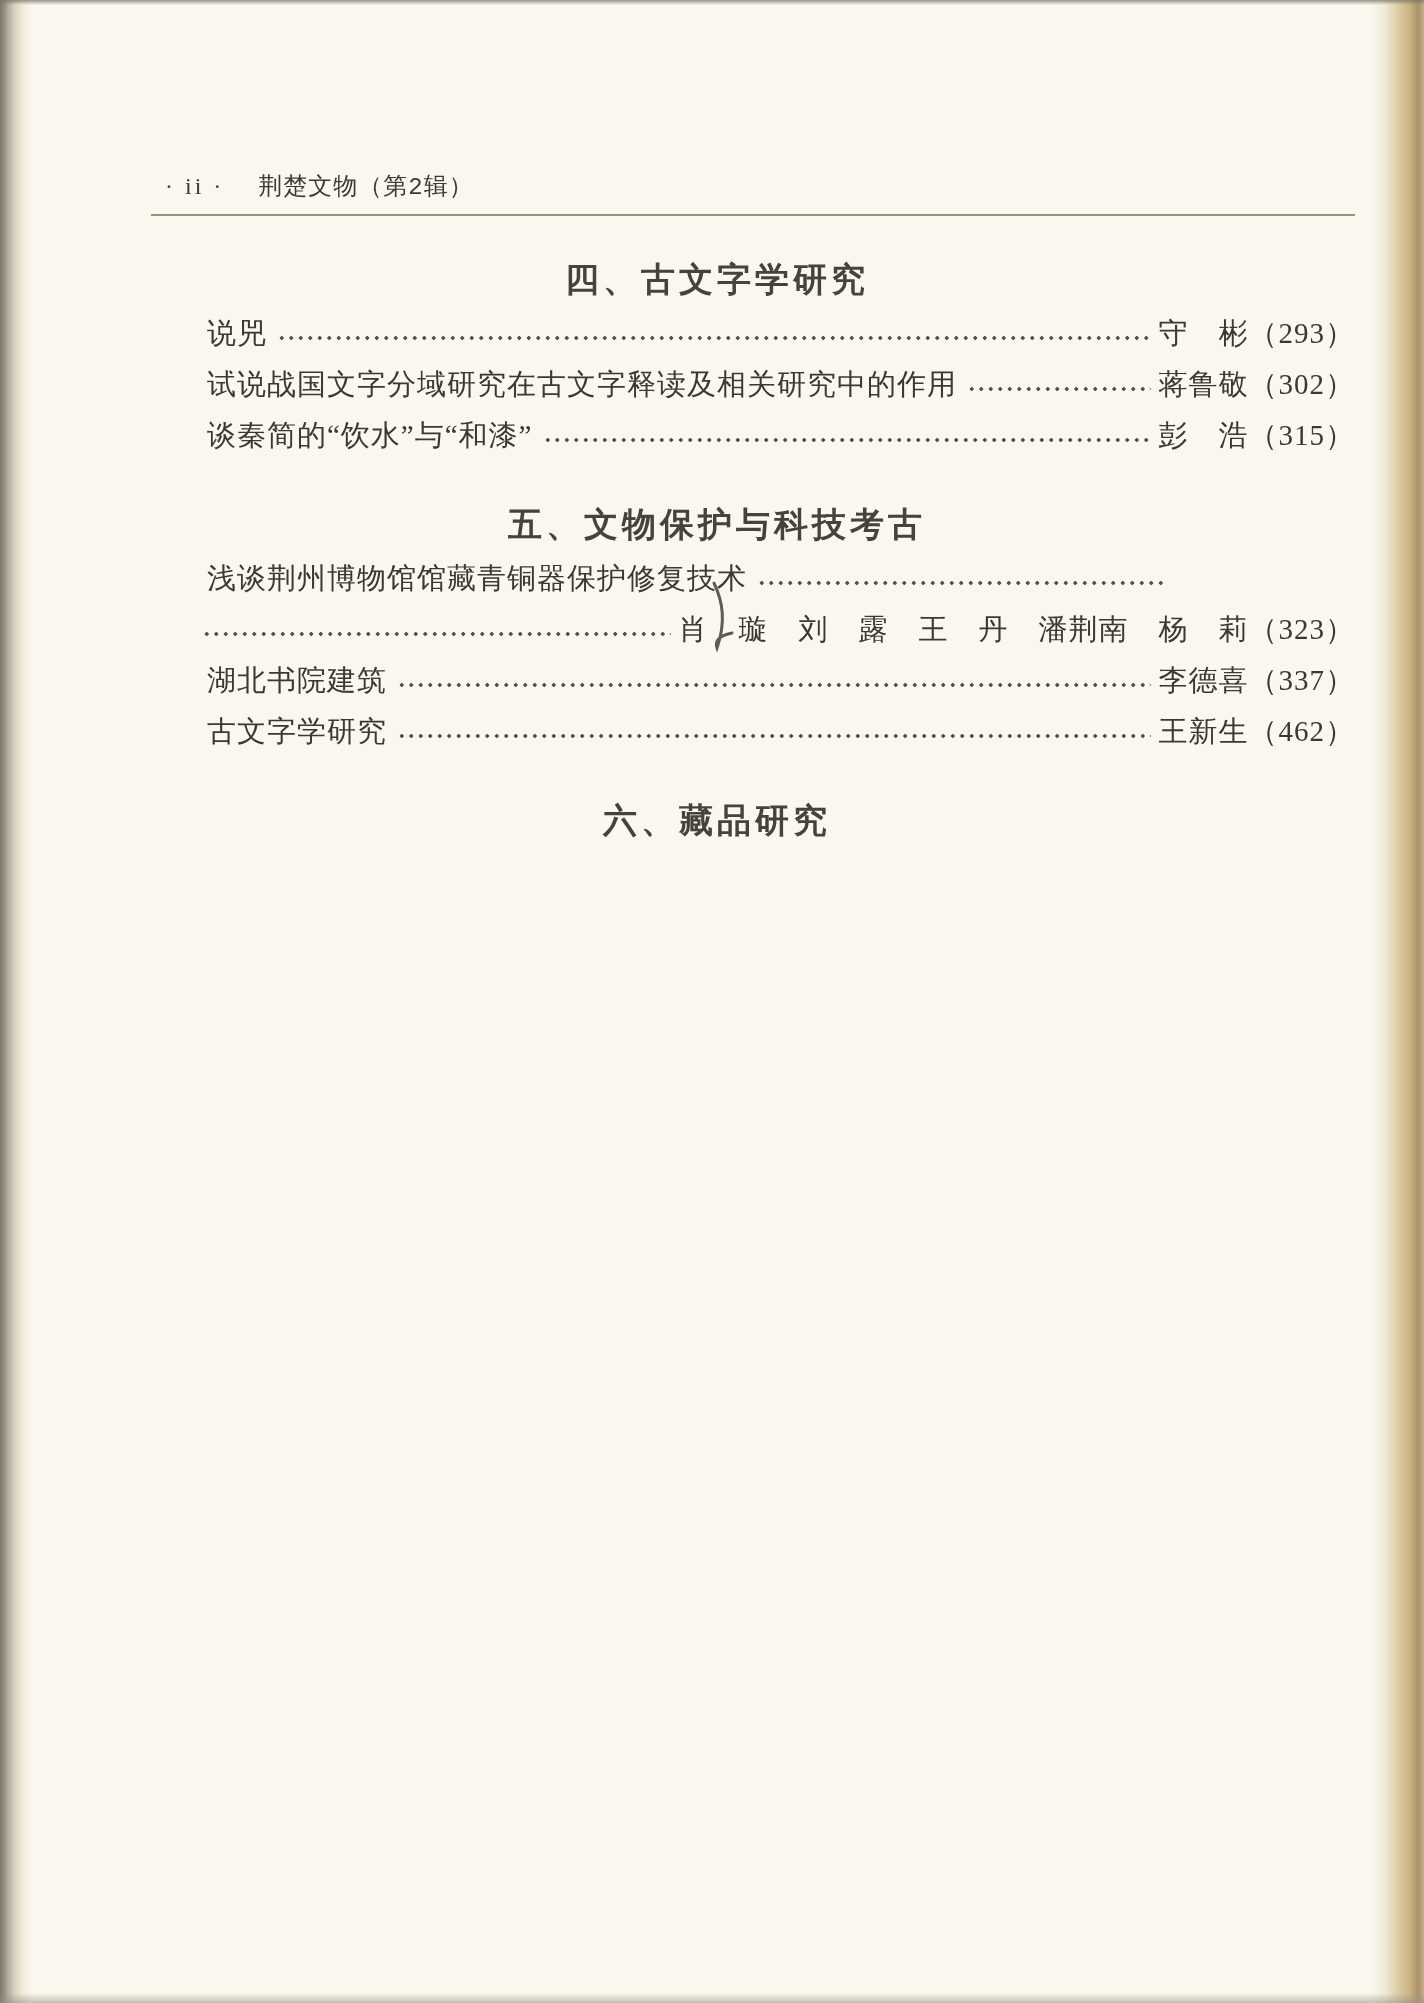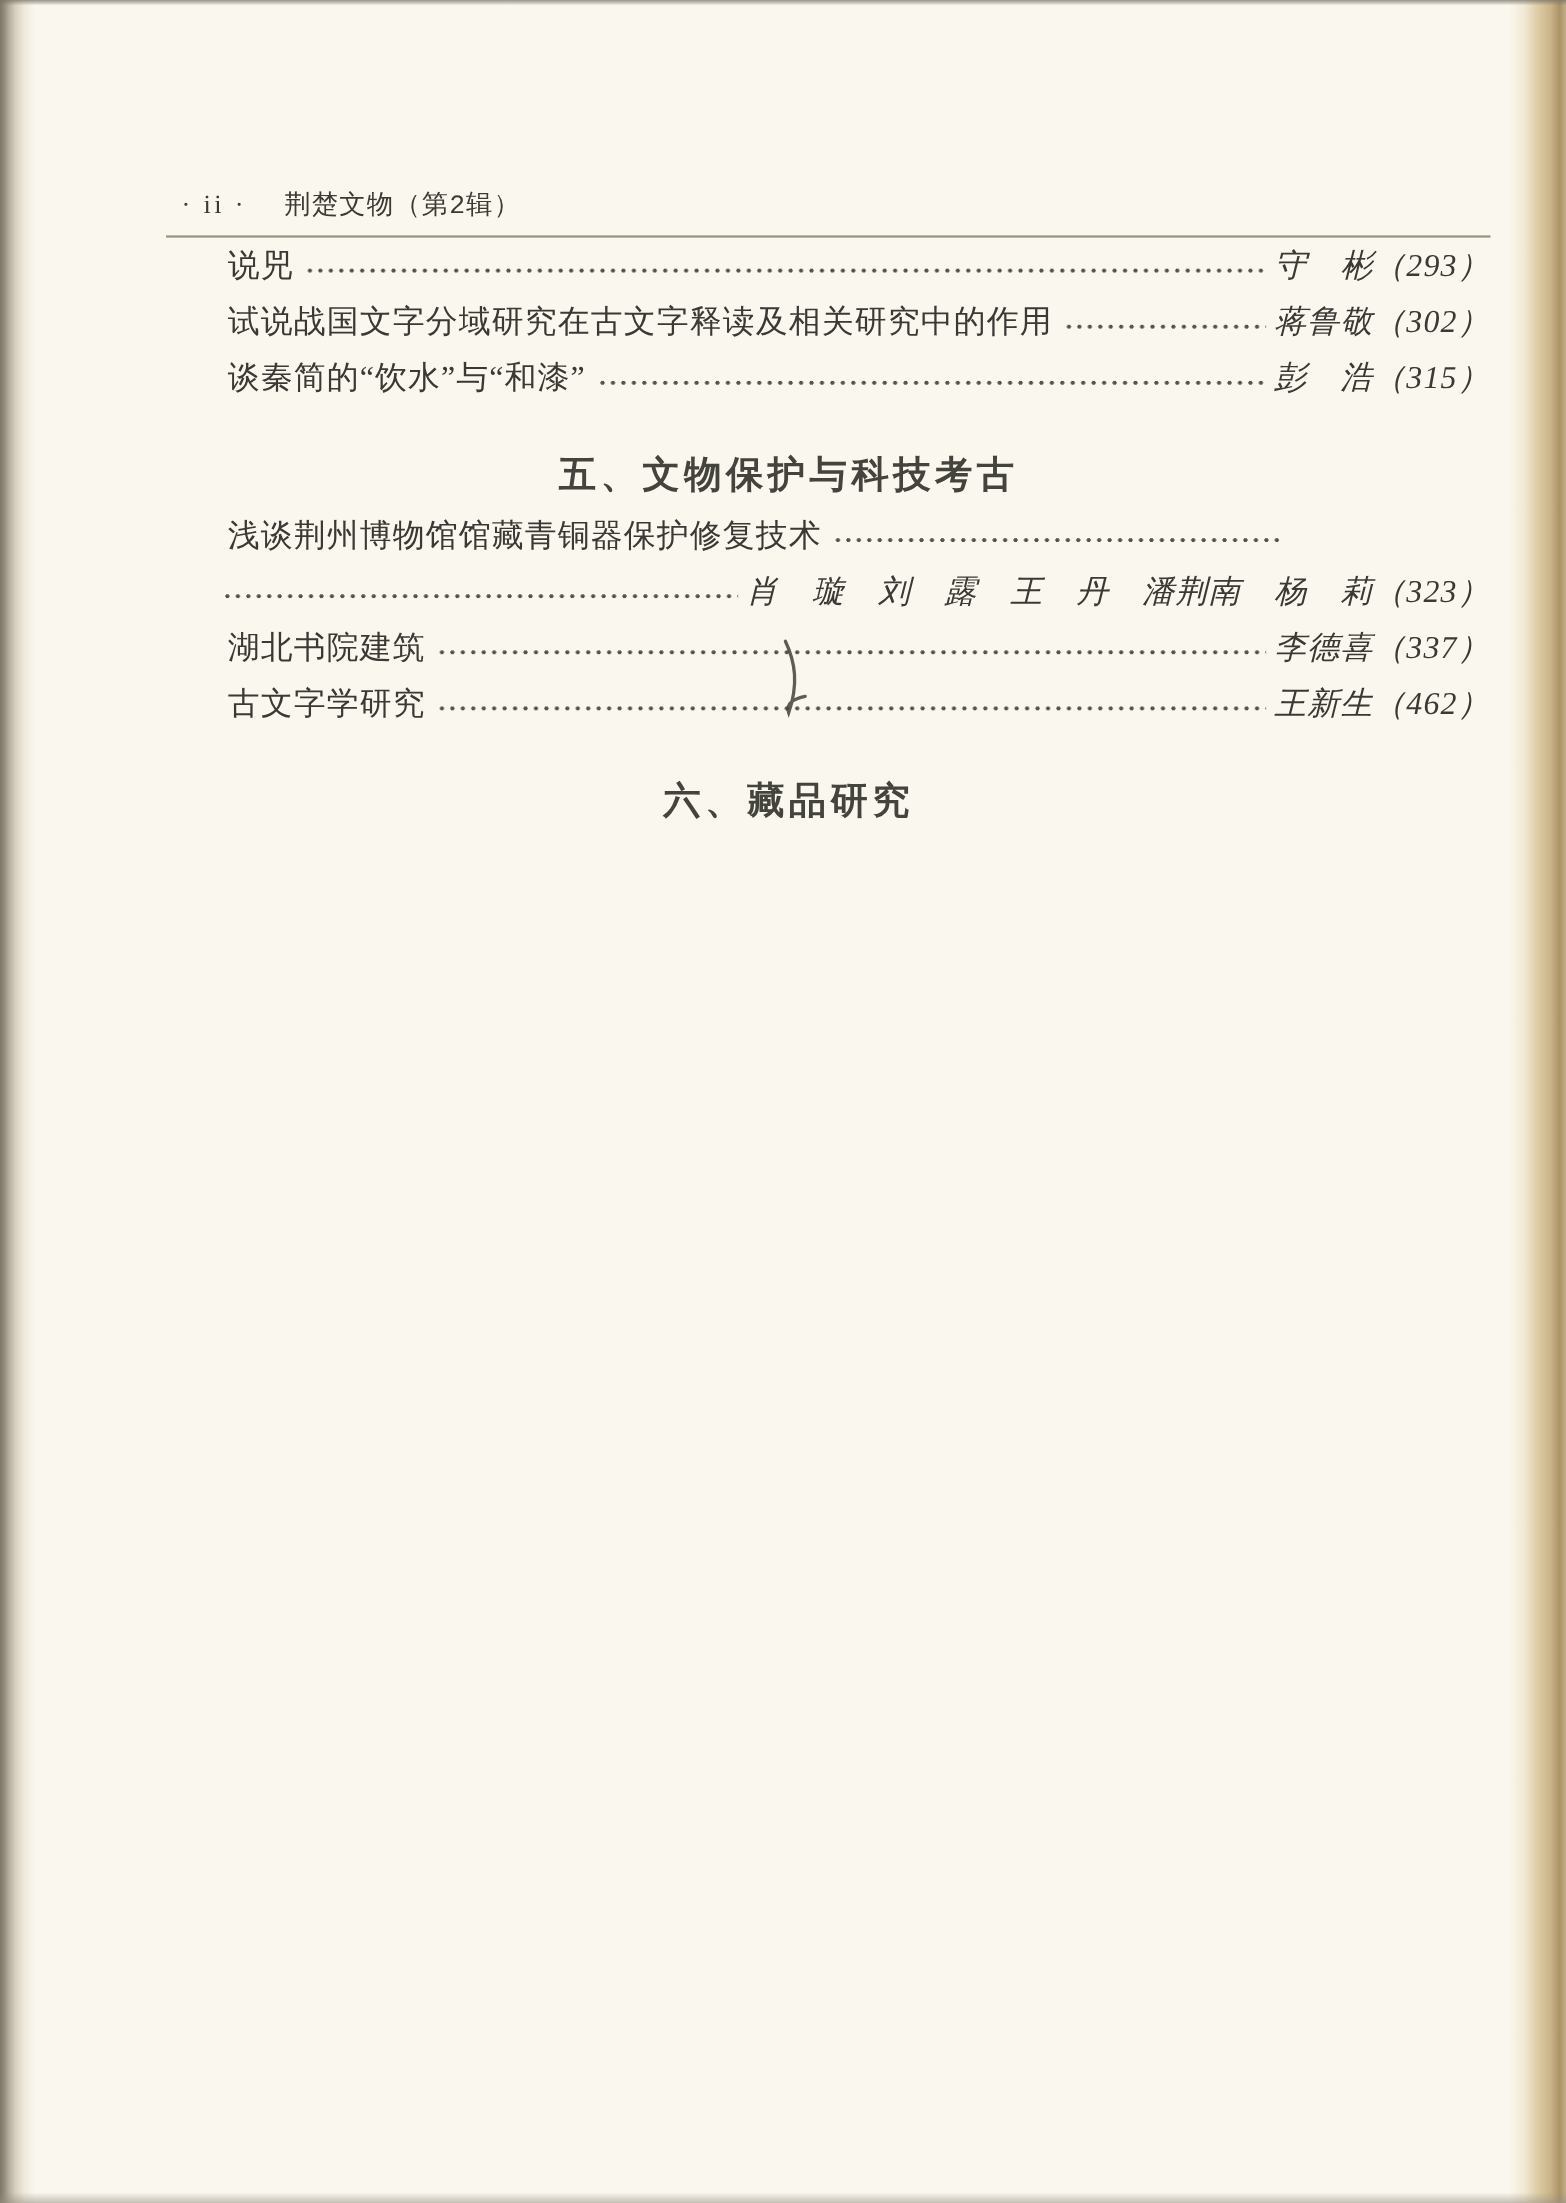--- a/index.html
+++ b/index.html
@@ -23,21 +23,21 @@
 
   .section-heading{
     font-family:"Liberation Sans","DejaVu Sans",sans-serif; font-weight:700;
     font-size:34px; line-height:38px; color:var(--heading);
     text-align:center; letter-spacing:4px;
     margin:44px 86px 10px 0;
   }
 
   .entry{ display:flex; align-items:center; height:51px; font-size:29px; white-space:nowrap; }
   .entry-title{ flex:0 0 auto; letter-spacing:1px;margin-left:42px; }
-  .entry-end{ flex:0 0 auto; letter-spacing:1px;font-style:italic; }
+  .entry-end{ flex:0 0 auto; letter-spacing:1px; }
   .leader{
     flex:1 1 20px; min-width:18px; height:12px; align-self:center; margin:8px 8px 0;
     background-image:radial-gradient(circle, var(--dots) 1.7px, transparent 2px);
     background-size:9.5px 12px; background-repeat:repeat-x; background-position:2px center;
   }
   .leader-short{ margin-right:192px; }
   .leader-indent{ margin-left:35px; }
 
   .pen-mark{ position:absolute; left:698px; top:580px; width:46px; height:78px; opacity:.85; }
 
@@ -55,20 +55,21 @@
 
 <div class="page">
   <div class="content">
     <div class="header">
       <span class="marker">· ii ·</span>
       <span class="title">荆楚文物（第2辑）</span>
     </div>
     <div class="rule"></div>
     <div>
   <section class="toc-section">
+    <h2 class="section-heading">四、古文字学研究</h2>
     <div class="section-entries">
   <div class="entry">
     <span class="entry-title">说兕</span>
     <span class="leader"></span>
     <span class="entry-end"><span>守　彬</span><span>（293）</span></span>
   </div>
 
   <div class="entry">
     <span class="entry-title">试说战国文字分域研究在古文字释读及相关研究中的作用</span>
     <span class="leader"></span>

